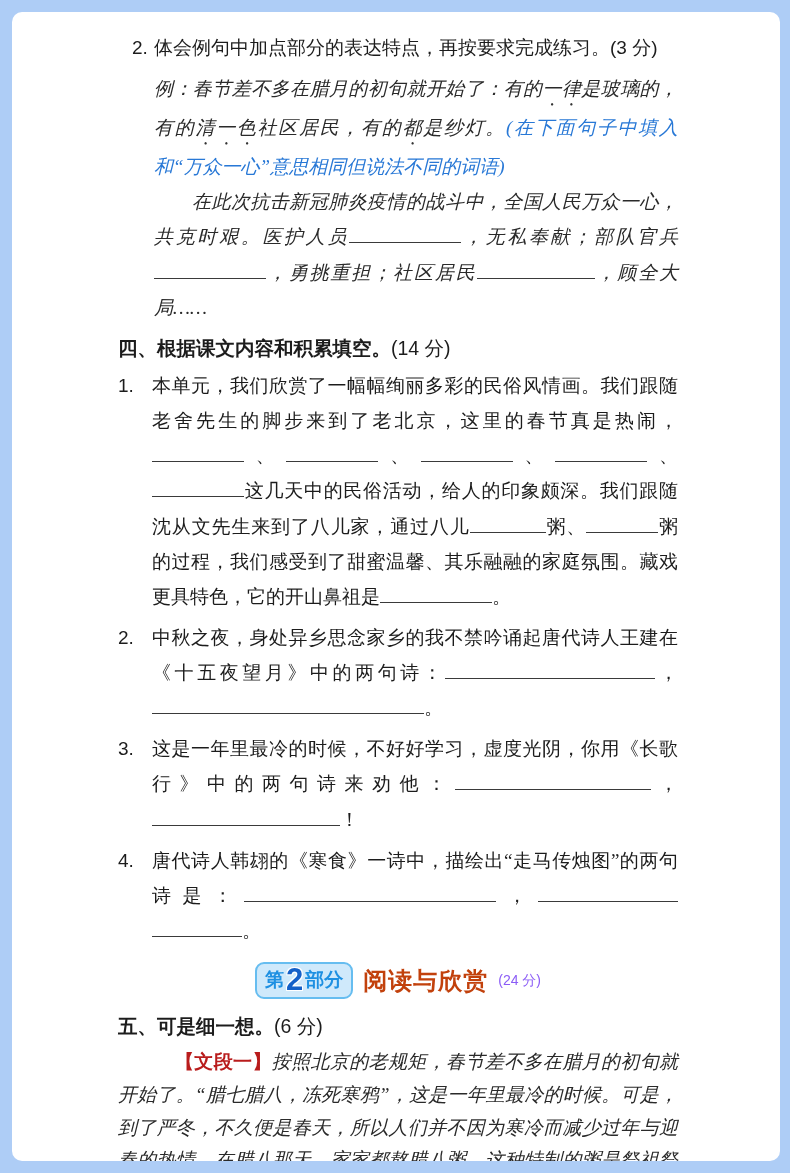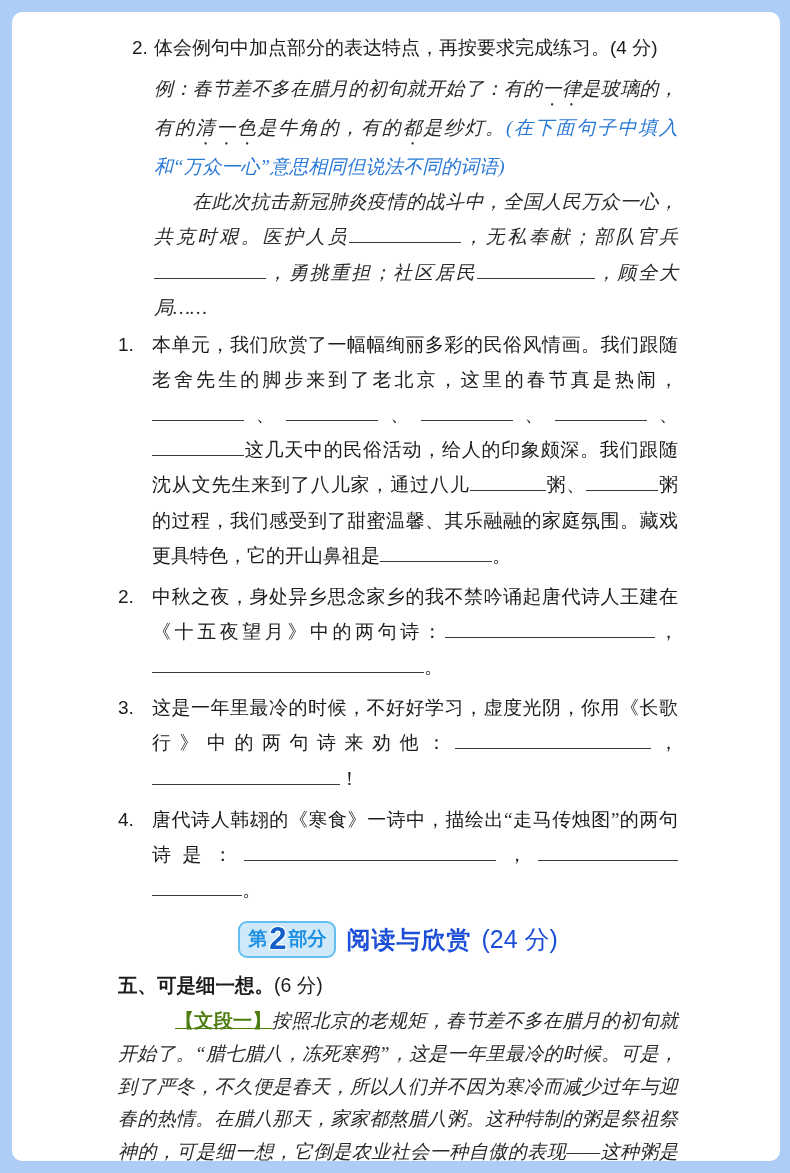--- a/index.html
+++ b/index.html
@@ -58,53 +58,56 @@
     padding:1px 8px 2px 8px;
     font-family:"Liberation Sans","DejaVu Sans",sans-serif;
     font-weight:bold;font-size:19px;color:#1e90e2;
   }
   .pill .bignum{
     font-size:31px;line-height:30px;color:#1460c8;margin:0 2px;
     text-shadow:-1px -1px 0 #fff,1px -1px 0 #fff,-1px 1px 0 #fff,1px 1px 0 #fff;
   }
   .part-title{
     font-family:"Liberation Sans","DejaVu Sans",sans-serif;
-    font-weight:bold;font-size:24px;color:#1d4ed8;letter-spacing:1px;
+    font-weight:bold;font-size:24px;color:#c2410c;letter-spacing:1px;
   }
   .part-score{
     font-family:"Liberation Sans","DejaVu Sans",sans-serif;
-    font-size:25px;color:#1d4ed8;
+    font-size:14px;color:#8b5cf6;
   }
   .reading{
     font-size:19px;line-height:1.72;text-align:justify;
     text-indent:3em;margin-top:2px;
   }
   .plabel{
     font-style:normal;
     font-family:"Liberation Sans","DejaVu Sans",sans-serif;
-    font-weight:bold;color:#4d7c0f;text-decoration:underline;
+    font-weight:bold;color:#b91c1c;
   }
 </style>
 </head>
 <body>
 
 <div class="sheet">
 
   <div class="q2wrap">
     <div class="item sans">
-      <span class="num">2.</span><span>体会例句中加点部分的表达特点，再按要求完成练习。</span><span>(4 分)</span>
+      <span class="num">2.</span><span>体会例句中加点部分的表达特点，再按要求完成练习。</span><span>(3 分)</span>
     </div>
     <div class="example kai sz">
-      <span>例：</span><span>春节差不多在腊月的初旬就开始了：有的</span><span class="emph">一律</span><span>是玻璃的，有的</span><span class="emph">清一色</span><span>是牛角的，有的</span><span class="emph">都</span><span>是纱灯。</span><span class="blue">(在下面句子中填入和“万众一心”意思相同但说法不同的词语)</span>
+      <span>例：</span><span>春节差不多在腊月的初旬就开始了：有的</span><span class="emph">一律</span><span>是玻璃的，有的</span><span class="emph">清一色</span><span>社区居民，有的</span><span class="emph">都</span><span>是纱灯。</span><span class="blue">(在下面句子中填入和“万众一心”意思相同但说法不同的词语)</span>
     </div>
     <div class="fillpara kai sz">
       <span>在此次抗击新冠肺炎疫情的战斗中，全国人民万众一心，共克时艰。医护人员</span><span class="blank" style="width:112px"></span><span>，无私奉献；部队官兵</span><span class="blank" style="width:112px"></span><span>，勇挑重担；社区居民</span><span class="blank" style="width:118px"></span><span>，顾全大局……</span>
     </div>
   </div>
 
+  <div class="heading">
+    <span>四、根据课文内容和积累填空。</span><span class="score">(14 分)</span>
+  </div>
 
   <div class="item">
     <span class="num">1.</span>
     <span>本单元，我们欣赏了一幅幅绚丽多彩的民俗风情画。我们跟随老舍先生的脚步来到了老北京，这里的春节真是热闹，</span><span class="blank" style="width:92px"></span><span>、</span><span class="blank" style="width:92px"></span><span>、</span><span class="blank" style="width:92px"></span><span>、</span><span class="blank" style="width:92px"></span><span>、</span><span class="blank" style="width:92px"></span><span>这几天中的民俗活动，给人的印象颇深。我们跟随沈从文先生来到了八儿家，通过八儿</span><span class="blank" style="width:76px"></span><span>粥、</span><span class="blank" style="width:72px"></span><span>粥的过程，我们感受到了甜蜜温馨、其乐融融的家庭氛围。藏戏更具特色，它的开山鼻祖是</span><span class="blank" style="width:112px"></span><span>。</span>
   </div>
 
   <div class="item">
     <span class="num">2.</span>
     <span>中秋之夜，身处异乡思念家乡的我不禁吟诵起唐代诗人王建在《十五夜望月》中的两句诗：</span><span class="blank" style="width:210px"></span><span>，</span><span class="blank" style="width:272px"></span><span>。</span>
   </div>

